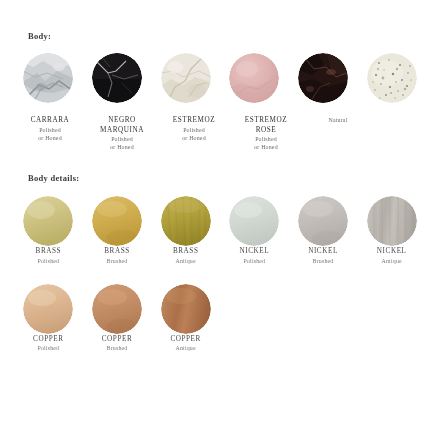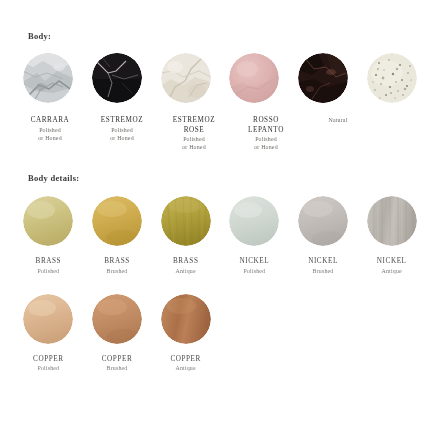--- a/index.html
+++ b/index.html
@@ -78,21 +78,21 @@
     letter-spacing: 0.18px;
     color: #6f6d69;
     line-height: 1.36;
     margin: 0;
     white-space: pre-line;
   }
   .metal .mat-name { color: #4a4a4a; }
   .metal .mat-finish { color: #7d7b77; }
 
   .labels-body { margin-top: 13px; align-items: flex-start; }
-  .labels-metal { margin-top: 11px; align-items: flex-start; }
+  .labels-metal { margin-top: 1px; align-items: flex-start; }
 
   .sw-row-body { margin-top: 12px; }
   .sw-row-metal { margin-top: 13px; }
   .sw-row-copper { margin-top: 19px; }
   .hdr-metal-wrap { margin-top: 22px; }
 </style>
 </head>
 <body>
 
 <div class="sheet">
@@ -258,33 +258,33 @@
 
   </div>
 
   <div class="row labels-body">
     <div class="cell">
       <div class="mat-name">CARRARA</div>
       <div class="mat-finish">Polished
 or Honed</div>
     </div>
     <div class="cell">
+      <div class="mat-name">NEGRO
+MARQUINA</div>
+      <div class="mat-finish">Polished
+or Honed</div>
+    </div>
+    <div class="cell">
       <div class="mat-name">ESTREMOZ</div>
       <div class="mat-finish">Polished
 or Honed</div>
     </div>
     <div class="cell">
       <div class="mat-name">ESTREMOZ
 ROSE</div>
-      <div class="mat-finish">Polished
-or Honed</div>
-    </div>
-    <div class="cell">
-      <div class="mat-name">ROSSO
-LEPANTO</div>
       <div class="mat-finish">Polished
 or Honed</div>
     </div>
     <div class="cell">
       <div class="mat-finish">Natural</div>
     </div>
   </div>
 
   <div class="hdr-metal-wrap">
     <div class="section-header hdr-metal">Body details:</div>

